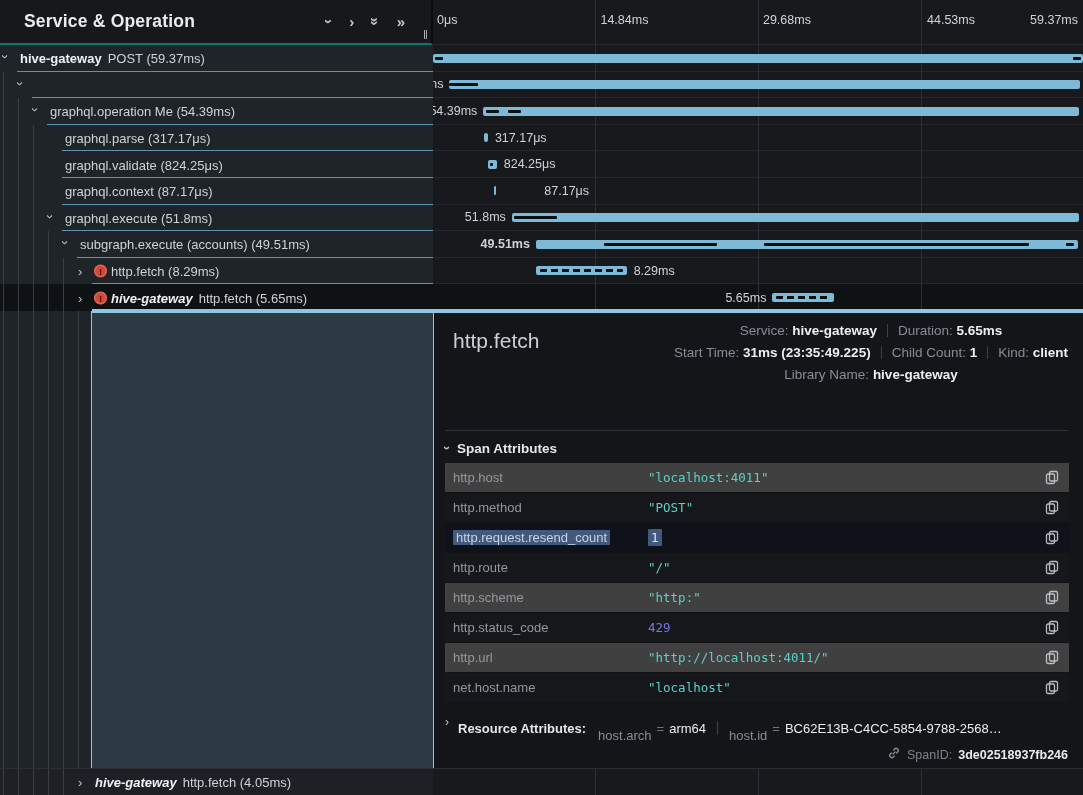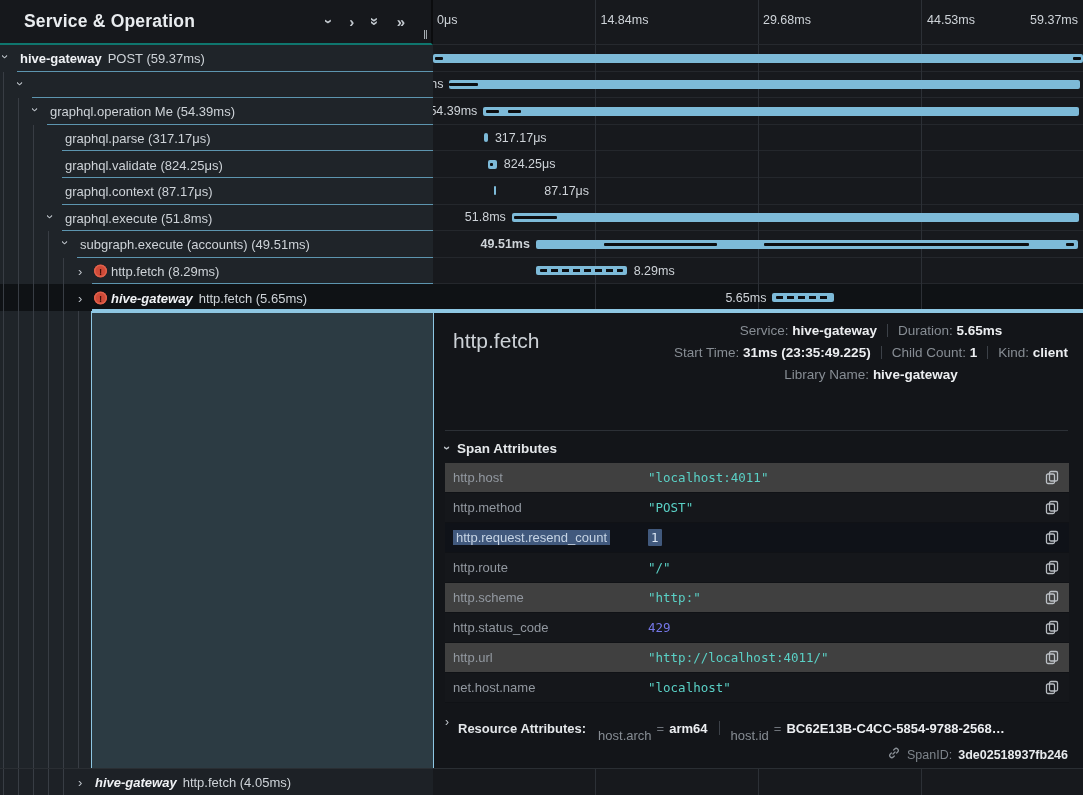--- a/index.html
+++ b/index.html
@@ -74,21 +74,21 @@
   .aval{font-family:"DejaVu Sans Mono",monospace;font-size:12.5px;white-space:nowrap;}
   .aval.string{color:var(--str);}
   .aval.number{color:var(--num);}
   .aval .hlv{color:#dbe6f2;}
   .acopy{margin-left:auto;display:inline-flex;cursor:pointer;opacity:.9;}
   .d-res{position:absolute;left:11px;top:402px;height:26px;display:flex;align-items:center;font-size:13px;white-space:nowrap;cursor:pointer;}
   .d-res .chev{position:static;display:inline-block;margin-right:9px;font-size:12px;}
   .res-head{font-weight:700;color:#e4e7ea;margin-right:12px;}
   .res-key{color:#878d94;margin-top:15px;}
   .res-eq{color:#6f747b;margin:0 5px;}
-  .res-val{color:#eceef1;font-weight:700;}
+  .res-val{color:#eceef1;font-weight:400;}
   .res-div{display:inline-block;width:1px;height:14px;background:#3c4148;margin:0 11px;vertical-align:-3px;}
   .d-spanid{position:absolute;right:15px;top:433px;display:flex;align-items:center;gap:6px;font-size:12.5px;}
   .sid-label{color:#7d838a;}
   .sid-val{color:#e8ebee;font-weight:700;}
   
   .brow{position:absolute;left:0;top:768px;width:1083px;height:27px;border-top:1px solid #2a2e33;
     box-sizing:border-box;display:flex;}
   .brow .tcell{background:#1d2126;}
   .brow .tlcell{border-bottom:none;}
 </style>

